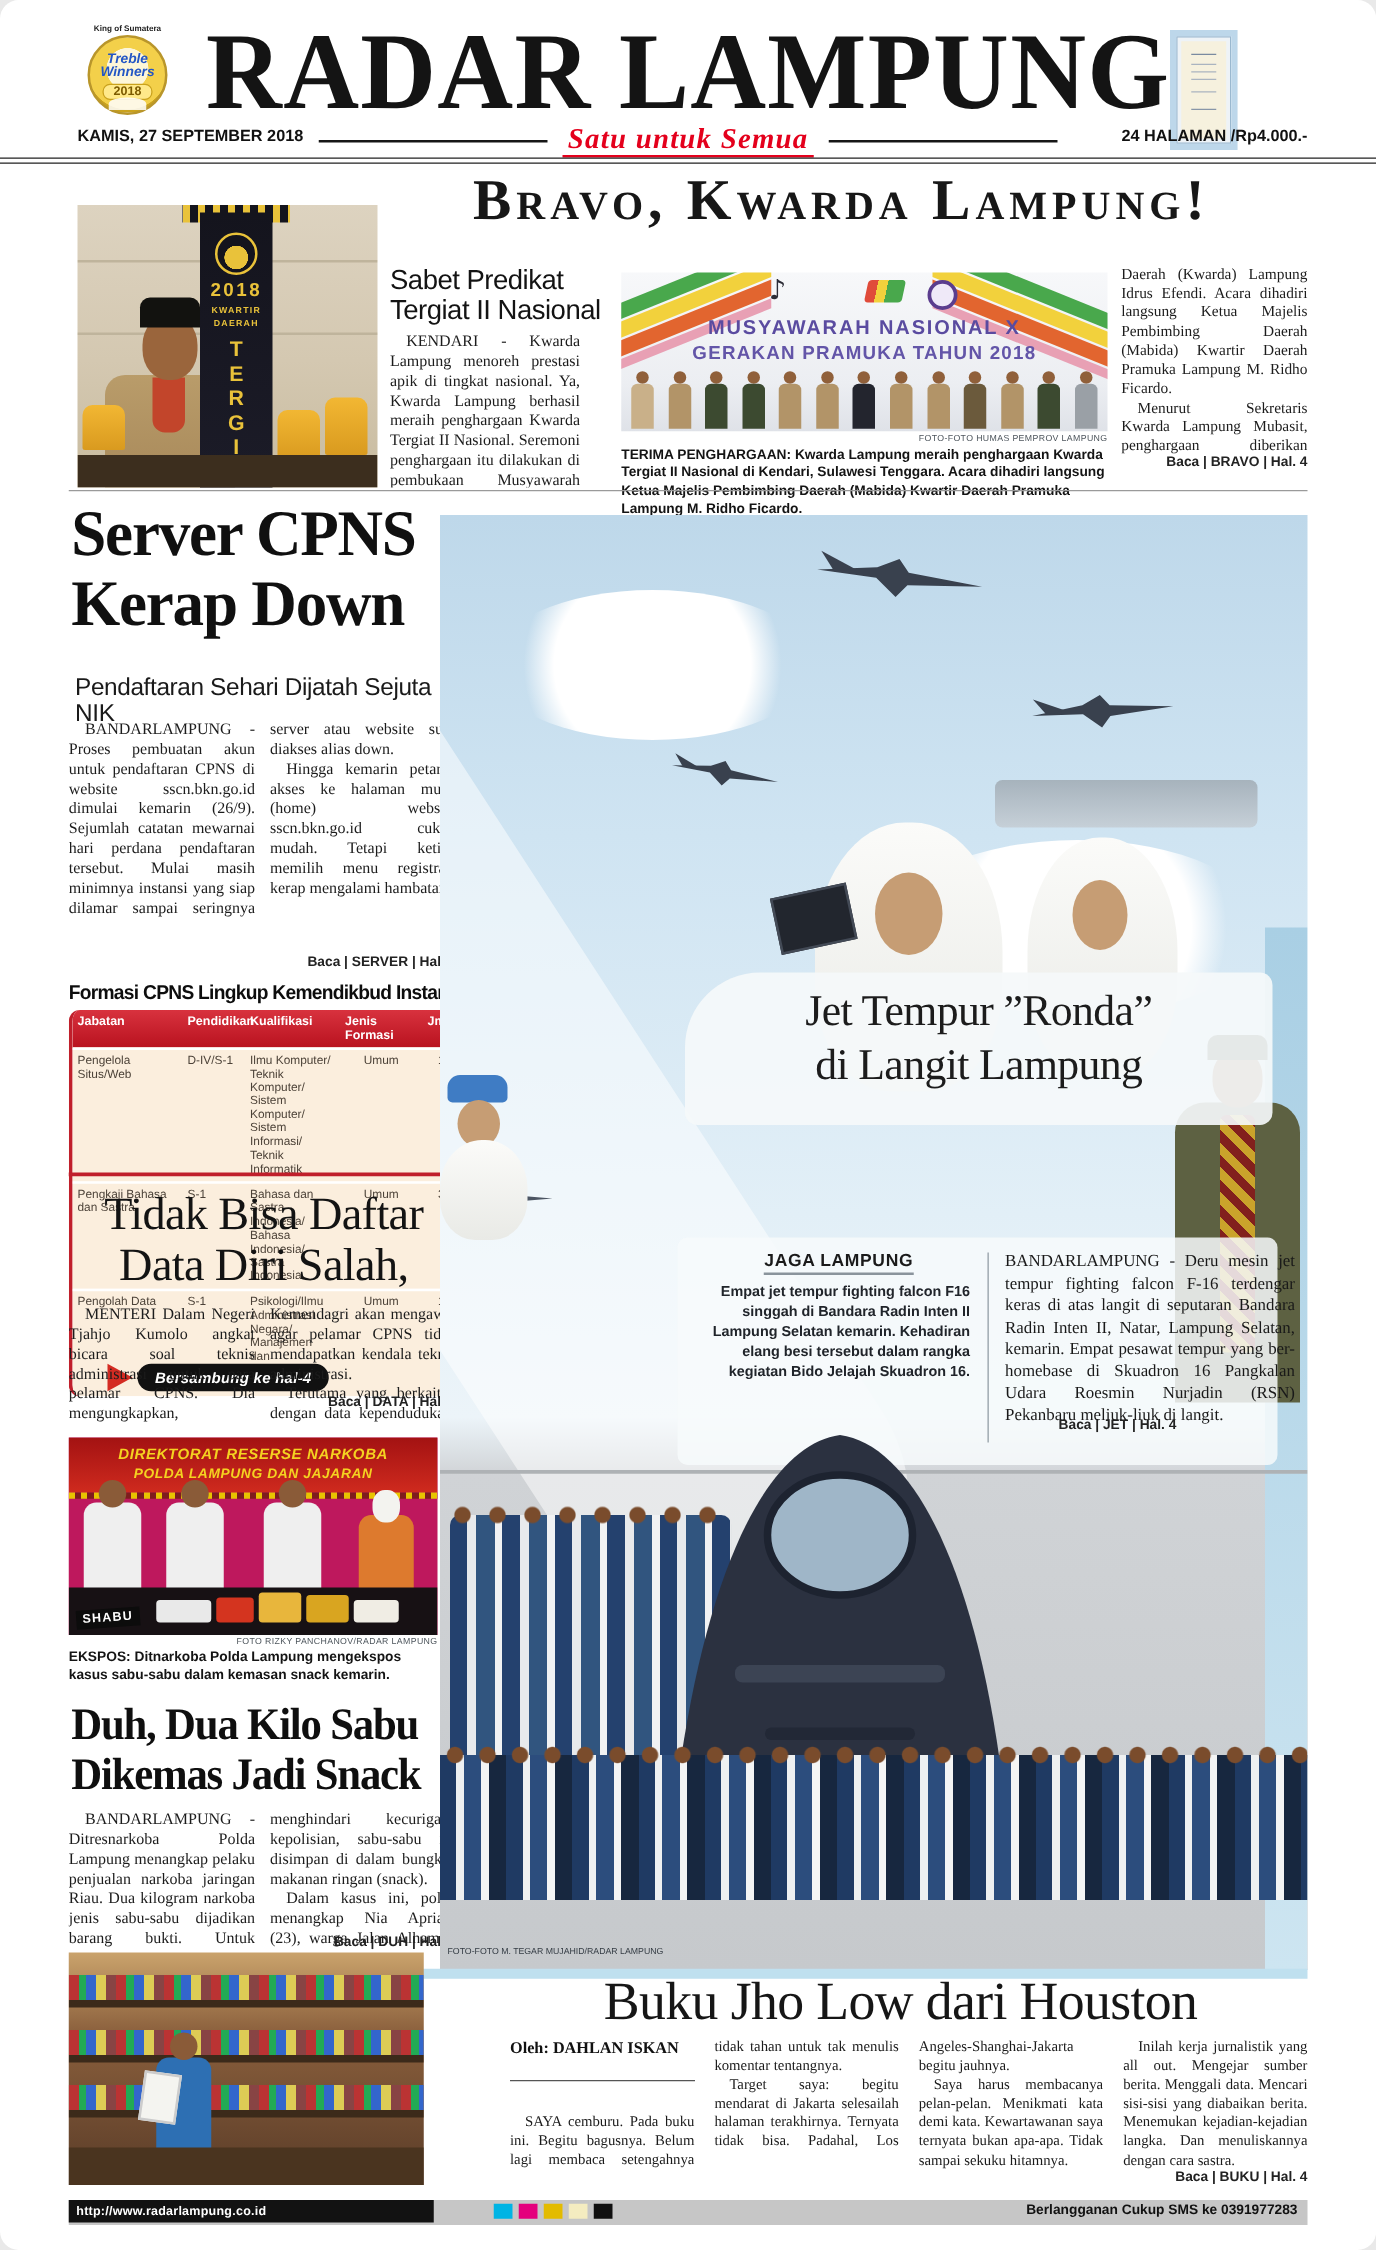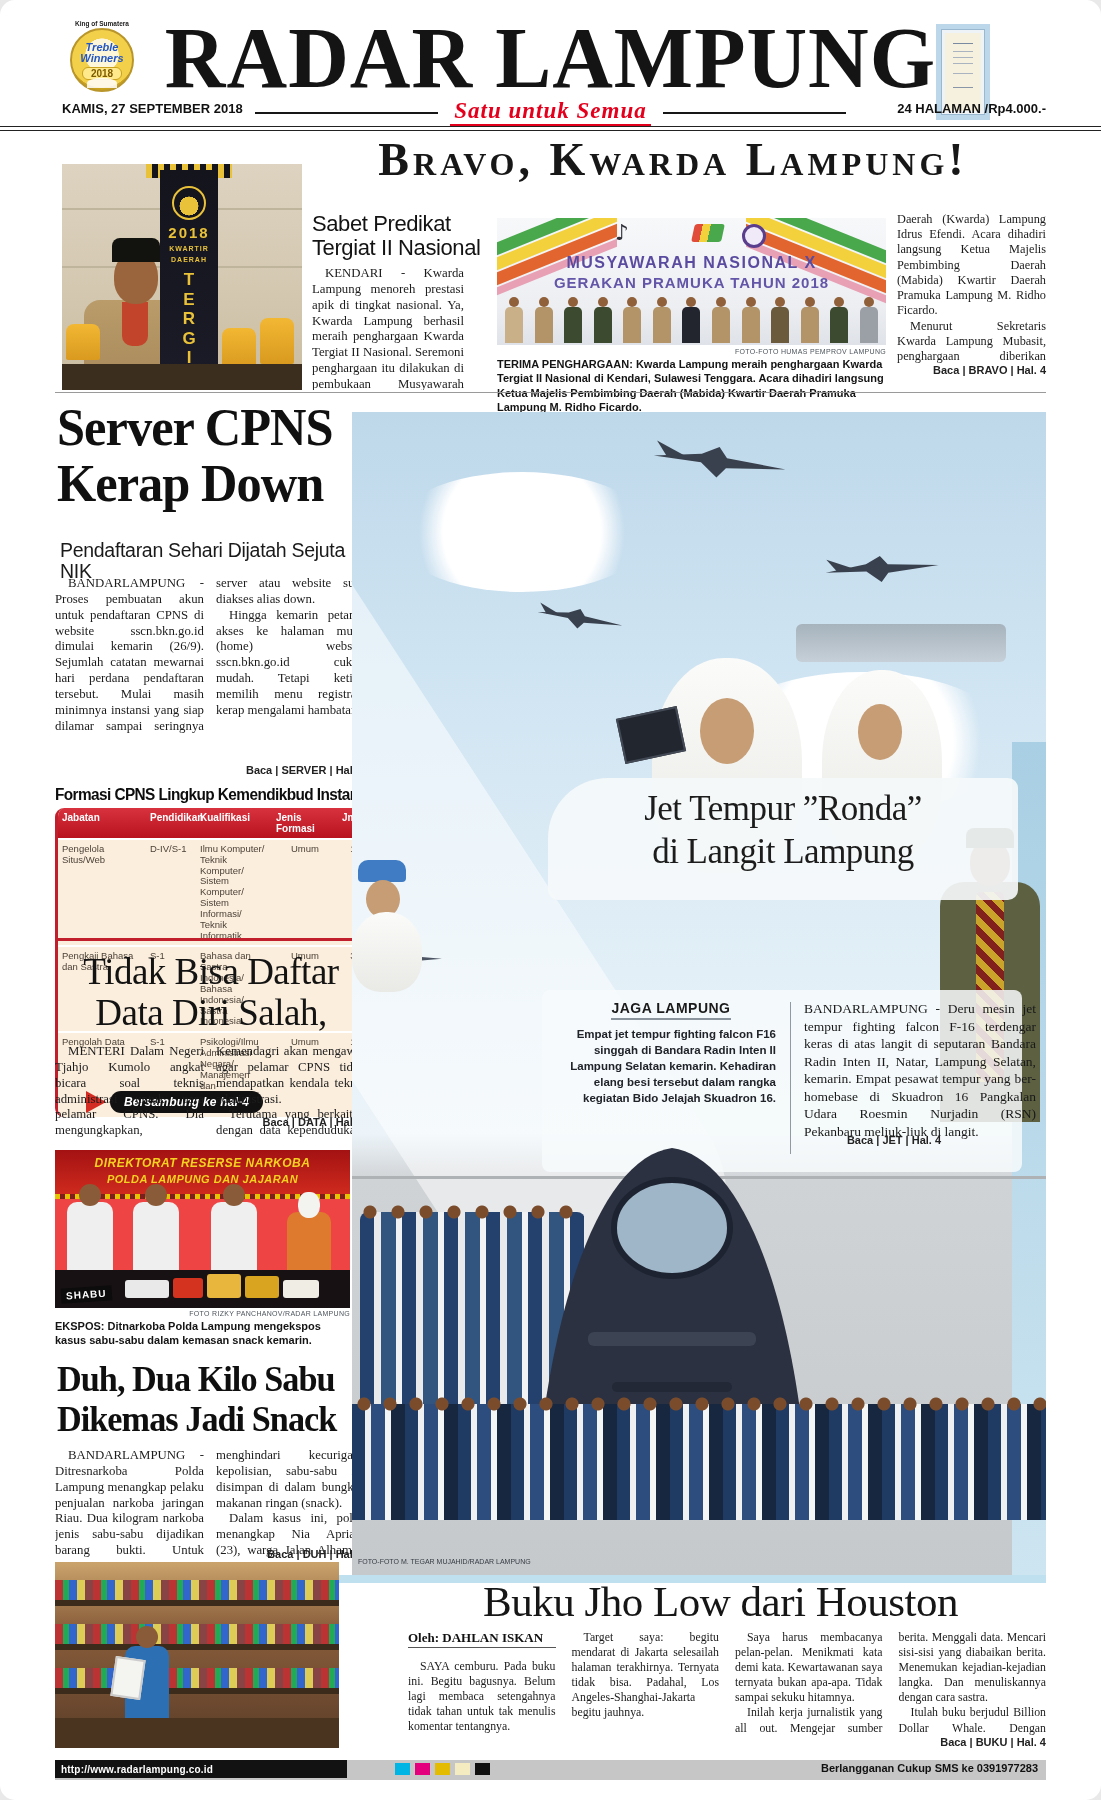--- a/index.html
+++ b/index.html
@@ -123,21 +123,21 @@
   .arrow-red { width:0; height:0; border-top:11px solid transparent; border-bottom:11px solid transparent; border-left:20px solid #d42b22; margin-right:4px; }
   .pill { background:#111; color:#fff; font:italic bold 12px/1 "Liberation Sans", sans-serif; padding:5px 14px; border-radius:11px; letter-spacing:.2px; }
   .ftable-rule { left:55px; top:938px; width:310px; height:3px; background:#c01f2b; }
 
   
   .datadiri-headline { left:57px; top:952px; width:308px; text-align:center; font:500 37px/1.1 "Liberation Serif", serif; color:#131313; letter-spacing:-.5px; }
   .datadiri-body { left:55px; top:1044px; width:310px; height:100px; overflow:hidden; }
   .datadiri-readmore { left:195px; top:1116px; width:170px; }
 
   
-  .photo-ekspos { left:55px; top:1150px; width:295px; height:158px; overflow:hidden; background:#ef4444; }
+  .photo-ekspos { left:55px; top:1150px; width:295px; height:158px; overflow:hidden; background:#be185d; }
   .ek-banner { position:absolute; left:0; right:0; top:0; height:44px; background:linear-gradient(180deg,#a31212,#cf2a1e); text-align:center; }
   .ek-b1 { font:italic bold 12px/1 "Liberation Sans", sans-serif; color:#f4d221; padding-top:7px; letter-spacing:.5px; }
   .ek-b2 { font:italic bold 11px/1 "Liberation Sans", sans-serif; color:#f4d221; padding-top:5px; letter-spacing:.5px; }
   .ek-chain { position:absolute; left:0; right:0; top:44px; height:5px; background:repeating-linear-gradient(90deg,#e8c400 0 5px,#7e1d1d 5px 10px); }
   .ek-man { position:absolute; top:52px; width:46px; height:74px; border-radius:10px 10px 0 0; background:#efefef; }
   .ek-man:before { content:""; position:absolute; left:12px; top:-18px; width:22px; height:22px; border-radius:50%; background:#8a5b38; }
   .ek-orange { position:absolute; top:62px; width:44px; height:64px; border-radius:10px 10px 0 0; background:#dd7a2e; }
   .ek-orange:before { content:""; position:absolute; left:11px; top:-20px; width:22px; height:26px; border-radius:45%; background:#f3f3ef; }
   .ek-table { position:absolute; left:0; right:0; bottom:0; height:38px; background:#171114; }
   .ek-pack { position:absolute; bottom:10px; border-radius:3px; }
@@ -191,21 +191,21 @@
   .blue-band { left:338px; top:1575px; width:708px; height:8px; background:#bfe0ef; }
   .photo-bookstore { left:55px; top:1562px; width:284px; height:186px; overflow:hidden;
     background:linear-gradient(180deg,#caa36c 0%,#8a5f3c 35%,#5a3c28 100%); }
   .shelf { position:absolute; left:0; right:0; height:26px; background:repeating-linear-gradient(90deg,#b33 0 8px,#2a5 8px 14px,#36c 14px 22px,#dc5 22px 30px,#844 30px 38px); border-bottom:6px solid #3c2a1a; }
   .bs-person { position:absolute; left:70px; top:84px; width:44px; height:84px; border-radius:10px 10px 0 0; background:#2d6fb3; }
   .bs-person:before { content:""; position:absolute; left:11px; top:-20px; width:22px; height:22px; border-radius:50%; background:#8a5b38; }
   .bs-board { position:absolute; left:58px; top:96px; width:30px; height:40px; background:#f4f4f0; border:2px solid #ccc; transform:rotate(8deg); }
   .bs-tablefg { position:absolute; left:0; right:0; bottom:0; height:30px; background:#4a3category; background:#4a341f; }
   .buku-headline { left:395px; top:1580px; width:651px; text-align:center; font:500 43px/1 "Liberation Serif", serif; color:#161616; letter-spacing:-.5px; }
   .buku-cols { left:408px; top:1630px; width:638px; height:118px; column-count:4; column-gap:16px; overflow:hidden; }
-  .buku-byline { font:bold 13px "Liberation Serif", serif; color:#111; border-bottom:1.5px solid #555; padding-bottom:1px; margin-bottom:11px; }
+  .buku-byline { font:bold 13px "Liberation Serif", serif; color:#111; border-bottom:1.5px solid #555; padding-bottom:18px; margin-bottom:25px; }
   .buku-cols p { font:11.8px/1.28 "Liberation Serif", serif; text-align:justify; text-indent:12px; margin:0; }
   .buku-readmore { left:886px; top:1736px; width:160px; }
 
   
   .footer-bar { left:55px; top:1760px; width:991px; height:20px; background:#c6c6c6; }
   .footer-black { position:absolute; left:0; top:0; width:292px; height:18px; background:#121212; display:flex; align-items:center; padding-left:6px; }
   .footer-url { font:bold 10px "Liberation Sans", sans-serif; color:#fff; letter-spacing:.2px; }
   .swatches { position:absolute; left:340px; top:3px; display:flex; gap:5px; }
   .swatches i { width:15px; height:12px; display:block; }
   .sw-cyan{background:#00b4e4}.sw-mag{background:#e4007d}.sw-gold{background:#e3bb00}.sw-cream{background:#f4ecc0}.sw-black{background:#101010}

